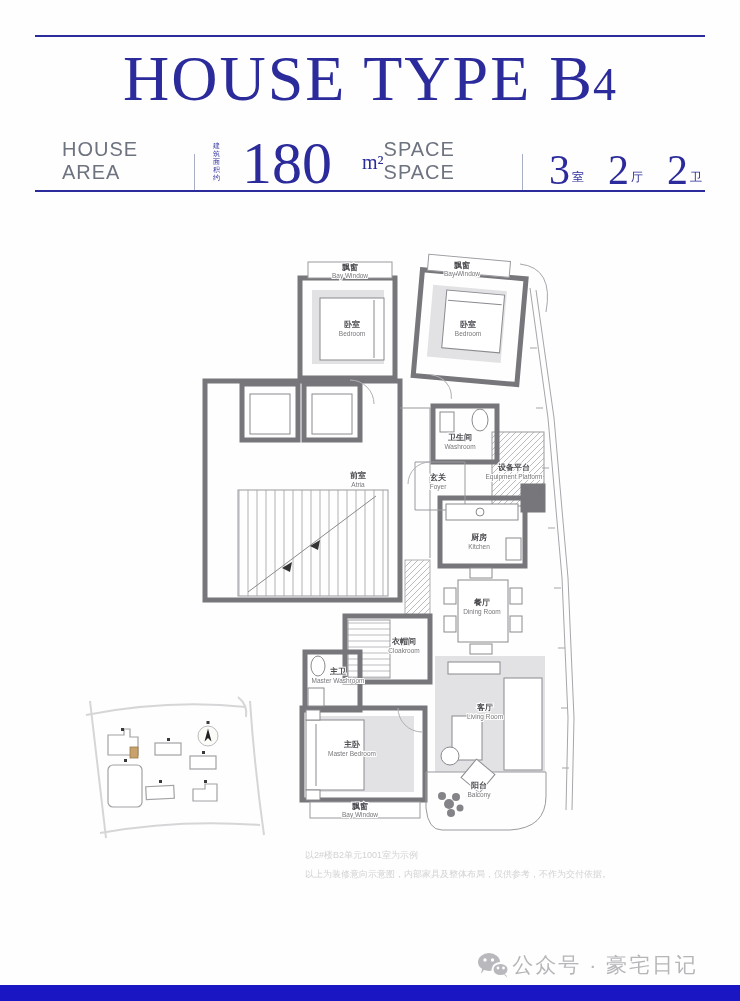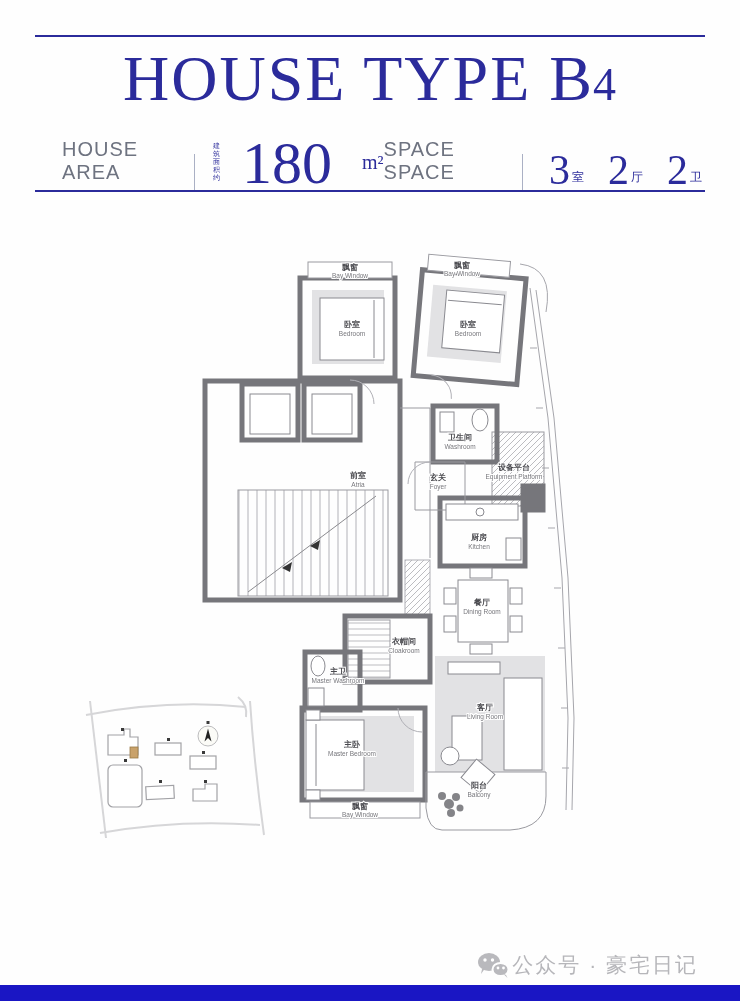--- a/index.html
+++ b/index.html
@@ -264,20 +264,22 @@
         <rect x="126" y="87" width="3" height="3"></rect>
     </g>
     <g>
       <circle cx="130" cy="43" r="10" fill="#fbfbf7" stroke="#bcbcbe" stroke-width="1"></circle>
       <polygon points="126.5,48.5 130,35.5 133.5,48.5 130,45" fill="#222"></polygon>
       <rect x="128.5" y="28" width="3" height="3" fill="#3a3a3a"></rect>
     </g>
   </svg>
 
   <div class="disclaimer">
+    <div>以2#楼B2单元1001室为示例</div>
+    <div>以上为装修意向示意图，内部家具及整体布局，仅供参考，不作为交付依据。</div>
   </div>
 
   <div class="footer">
     <svg width="34" height="28" viewBox="0 0 34 28">
       <ellipse cx="13" cy="11" rx="11" ry="9" fill="#b9b9bd"></ellipse>
       <polygon points="6,18 10,16 5,23" fill="#b9b9bd"></polygon>
       <circle cx="9" cy="9" r="1.7" fill="#fff"></circle>
         <circle cx="16.5" cy="9" r="1.7" fill="#fff"></circle>
       <ellipse cx="24.5" cy="18.5" rx="8" ry="6.6" fill="#b9b9bd" stroke="#fefefe" stroke-width="2"></ellipse>
       <polygon points="30,24 27,22.5 31.5,27" fill="#b9b9bd"></polygon>

